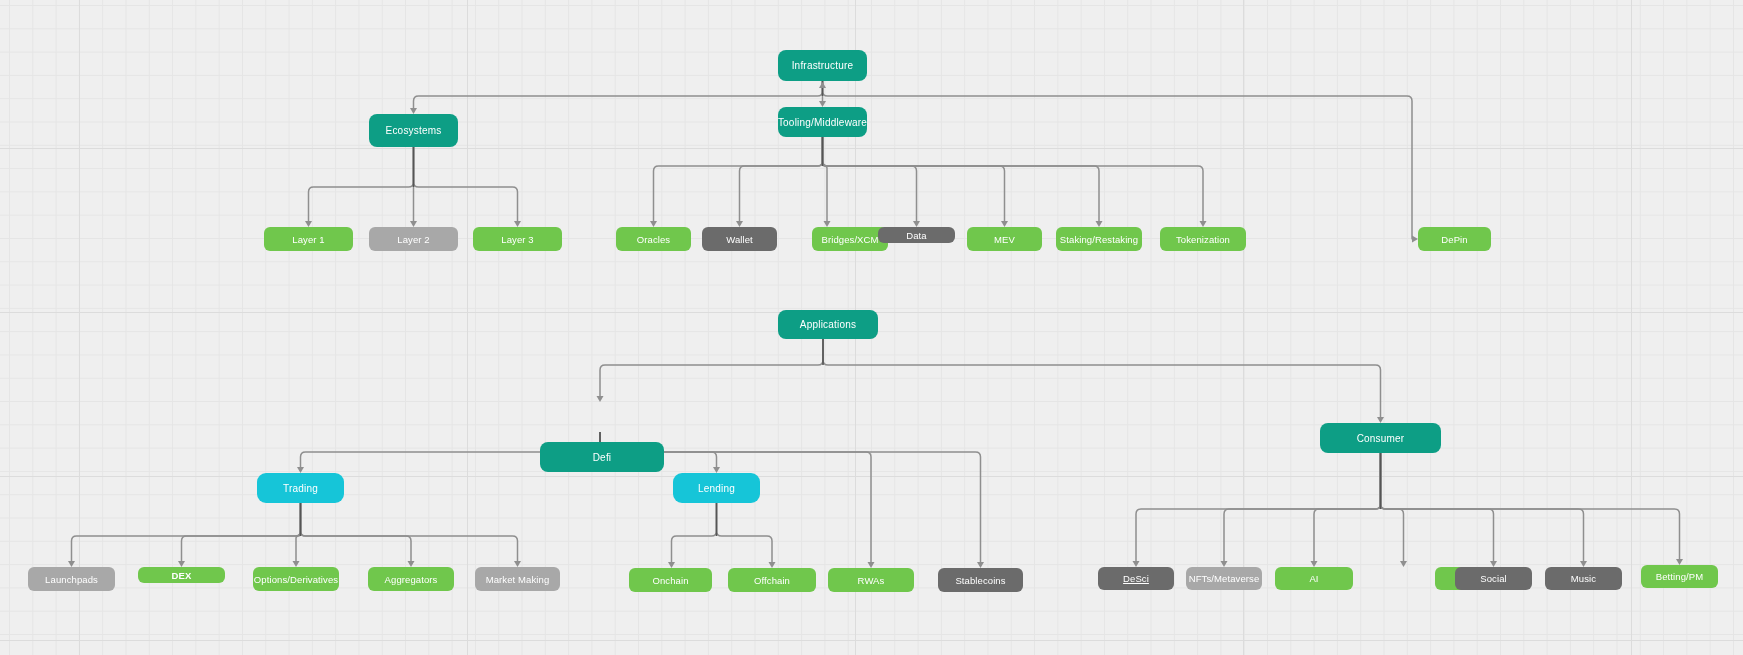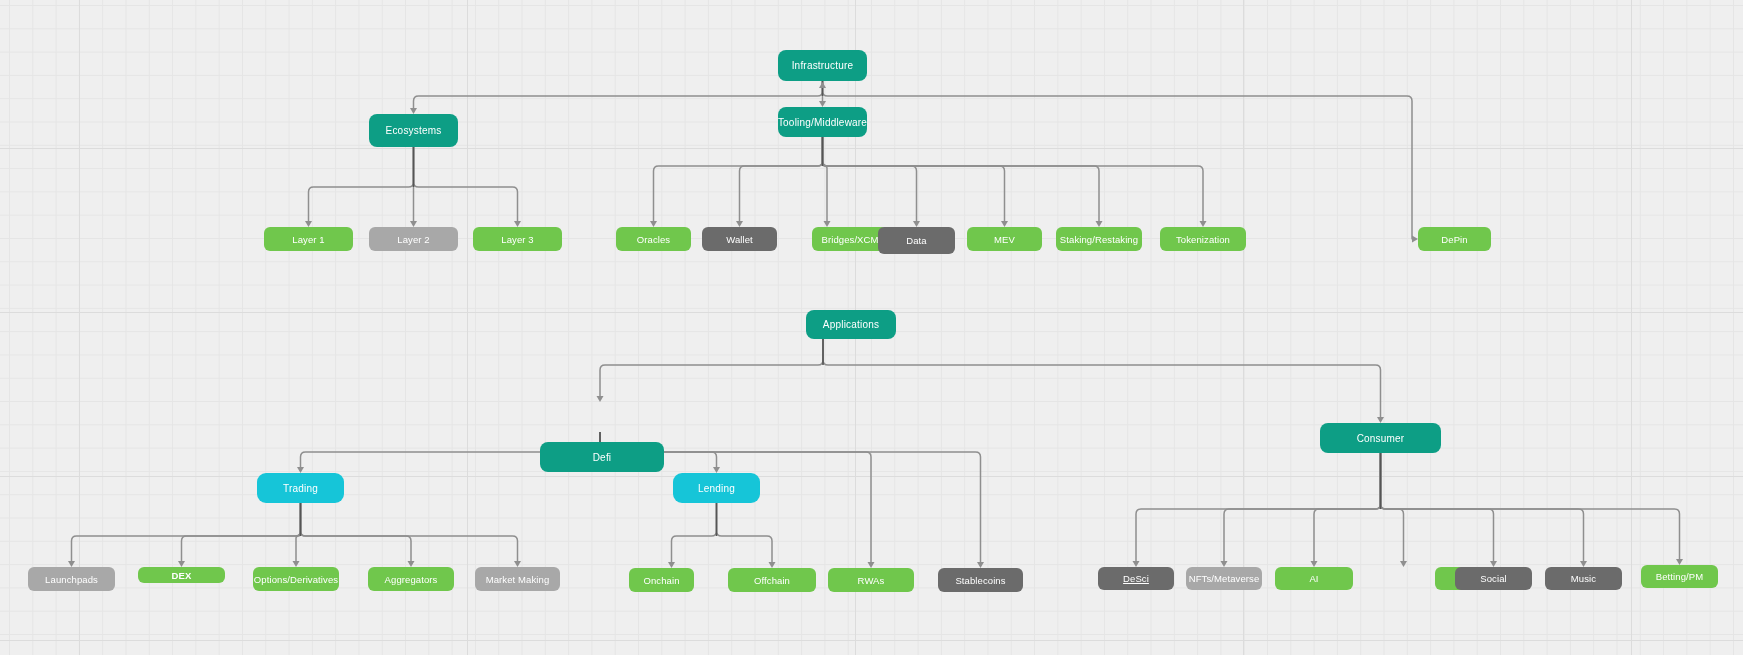--- a/index.html
+++ b/index.html
@@ -110,42 +110,42 @@
       <path d="M600 432 L600 452" fill="none" stroke="#555555" stroke-width="1.6"></path>
       <path d="M300.5 503 L300.5 536" fill="none" stroke="#555555" stroke-width="1.6"></path>
       <path d="M716.5 503 L716.5 536" fill="none" stroke="#555555" stroke-width="1.6"></path>
       <path d="M1380.5 453 L1380.5 509" fill="none" stroke="#555555" stroke-width="1.6"></path>
       <polygon points="822.5,82 819,88 826,88" fill="#8f8f8f"></polygon>
     </svg>
 
 <div class="node parent" style="left: 778px; top: 50px; width: 89px; height: 31px; background: rgb(13, 158, 133); color: rgb(255, 255, 255);">Infrastructure</div>
     <div class="node parent" style="left: 369px; top: 114px; width: 89px; height: 33px; background: rgb(13, 158, 133); color: rgb(255, 255, 255);">Ecosystems</div>
     <div class="node parent" style="left: 778px; top: 107px; width: 89px; height: 30px; background: rgb(13, 158, 133); color: rgb(255, 255, 255);">Tooling/Middleware</div>
-    <div class="node parent" style="left: 778px; top: 310px; width: 90px; height: 29px; background: rgb(13, 158, 133); color: rgb(255, 255, 255); margin-left: 28px;">Applications</div>
+    <div class="node parent" style="left: 778px; top: 310px; width: 100px; height: 29px; background: rgb(13, 158, 133); color: rgb(255, 255, 255);">Applications</div>
     <div class="node parent" style="left: 540px; top: 402px; width: 124px; height: 30px; background: rgb(13, 158, 133); color: rgb(255, 255, 255); margin-top: 40px;">Defi</div>
     <div class="node parent" style="left: 1320px; top: 423px; width: 121px; height: 30px; background: rgb(13, 158, 133); color: rgb(255, 255, 255);">Consumer</div>
     <div class="node mid" style="left: 257px; top: 473px; width: 87px; height: 30px; background: rgb(22, 197, 216); color: rgb(255, 255, 255);">Trading</div>
     <div class="node mid" style="left: 673px; top: 473px; width: 87px; height: 30px; background: rgb(22, 197, 216); color: rgb(255, 255, 255);">Lending</div>
     <div class="node leaf" style="left: 264px; top: 227px; width: 89px; height: 24px; background: rgb(112, 199, 76); color: rgb(255, 255, 255);">Layer 1</div>
     <div class="node leaf" style="left: 369px; top: 227px; width: 89px; height: 24px; background: rgb(168, 168, 168); color: rgb(255, 255, 255);">Layer 2</div>
     <div class="node leaf" style="left: 473px; top: 227px; width: 89px; height: 24px; background: rgb(112, 199, 76); color: rgb(255, 255, 255);">Layer 3</div>
     <div class="node leaf" style="left: 616px; top: 227px; width: 75px; height: 24px; background: rgb(112, 199, 76); color: rgb(255, 255, 255);">Oracles</div>
     <div class="node leaf" style="left: 702px; top: 227px; width: 75px; height: 24px; background: rgb(107, 107, 107); color: rgb(255, 255, 255);">Wallet</div>
     <div class="node leaf" style="left: 812px; top: 227px; width: 76px; height: 24px; background: rgb(112, 199, 76); color: rgb(255, 255, 255);">Bridges/XCM</div>
-    <div class="node leaf" style="left: 878px; top: 227px; width: 77px; height: 27px; background: rgb(107, 107, 107); color: rgb(255, 255, 255);">Data</div>
+    <div class="node leaf" style="left: 878px; top: 227px; width: 77px; height: 16px; background: rgb(107, 107, 107); color: rgb(255, 255, 255);">Data</div>
     <div class="node leaf" style="left: 967px; top: 227px; width: 75px; height: 24px; background: rgb(112, 199, 76); color: rgb(255, 255, 255);">MEV</div>
     <div class="node leaf" style="left: 1056px; top: 227px; width: 86px; height: 24px; background: rgb(112, 199, 76); color: rgb(255, 255, 255);">Staking/Restaking</div>
     <div class="node leaf" style="left: 1160px; top: 227px; width: 86px; height: 24px; background: rgb(112, 199, 76); color: rgb(255, 255, 255);">Tokenization</div>
     <div class="node leaf" style="left: 1418px; top: 227px; width: 73px; height: 24px; background: rgb(112, 199, 76); color: rgb(255, 255, 255);">DePin</div>
     <div class="node leaf" style="left: 28px; top: 567px; width: 87px; height: 24px; background: rgb(168, 168, 168); color: rgb(255, 255, 255);">Launchpads</div>
     <div class="node leaf" style="left: 138px; top: 567px; width: 87px; height: 16px; background: rgb(112, 199, 76); color: rgb(255, 255, 255); font-weight: bold;">DEX</div>
     <div class="node leaf" style="left: 253px; top: 567px; width: 86px; height: 24px; background: rgb(112, 199, 76); color: rgb(255, 255, 255);">Options/Derivatives</div>
     <div class="node leaf" style="left: 368px; top: 567px; width: 86px; height: 24px; background: rgb(112, 199, 76); color: rgb(255, 255, 255);">Aggregators</div>
     <div class="node leaf" style="left: 475px; top: 567px; width: 85px; height: 24px; background: rgb(168, 168, 168); color: rgb(255, 255, 255);">Market Making</div>
-    <div class="node leaf" style="left: 629px; top: 568px; width: 65px; height: 24px; background: rgb(112, 199, 76); color: rgb(255, 255, 255);">Onchain</div>
+    <div class="node leaf" style="left: 629px; top: 568px; width: 83px; height: 24px; background: rgb(112, 199, 76); color: rgb(255, 255, 255);">Onchain</div>
     <div class="node leaf" style="left: 728px; top: 568px; width: 88px; height: 24px; background: rgb(112, 199, 76); color: rgb(255, 255, 255);">Offchain</div>
     <div class="node leaf" style="left: 828px; top: 568px; width: 86px; height: 24px; background: rgb(112, 199, 76); color: rgb(255, 255, 255);">RWAs</div>
     <div class="node leaf" style="left: 938px; top: 568px; width: 85px; height: 24px; background: rgb(107, 107, 107); color: rgb(255, 255, 255);">Stablecoins</div>
     <div class="node leaf" style="left: 1098px; top: 567px; width: 76px; height: 23px; background: rgb(107, 107, 107); color: rgb(255, 255, 255); text-decoration: underline;">DeSci</div>
     <div class="node leaf" style="left: 1186px; top: 567px; width: 76px; height: 23px; background: rgb(168, 168, 168); color: rgb(255, 255, 255);">NFTs/Metaverse</div>
     <div class="node leaf" style="left: 1275px; top: 567px; width: 78px; height: 23px; background: rgb(112, 199, 76); color: rgb(255, 255, 255);">AI</div>
     <div class="node leaf" style="left: 1435px; top: 567px; width: 77px; height: 23px; background: rgb(112, 199, 76); color: rgb(255, 255, 255);">Gaming</div>
     <div class="node leaf" style="left: 1455px; top: 567px; width: 77px; height: 23px; background: rgb(107, 107, 107); color: rgb(255, 255, 255);">Social</div>
     <div class="node leaf" style="left: 1545px; top: 567px; width: 77px; height: 23px; background: rgb(107, 107, 107); color: rgb(255, 255, 255);">Music</div>
     <div class="node leaf" style="left: 1641px; top: 565px; width: 77px; height: 23px; background: rgb(112, 199, 76); color: rgb(255, 255, 255);">Betting/PM</div>

